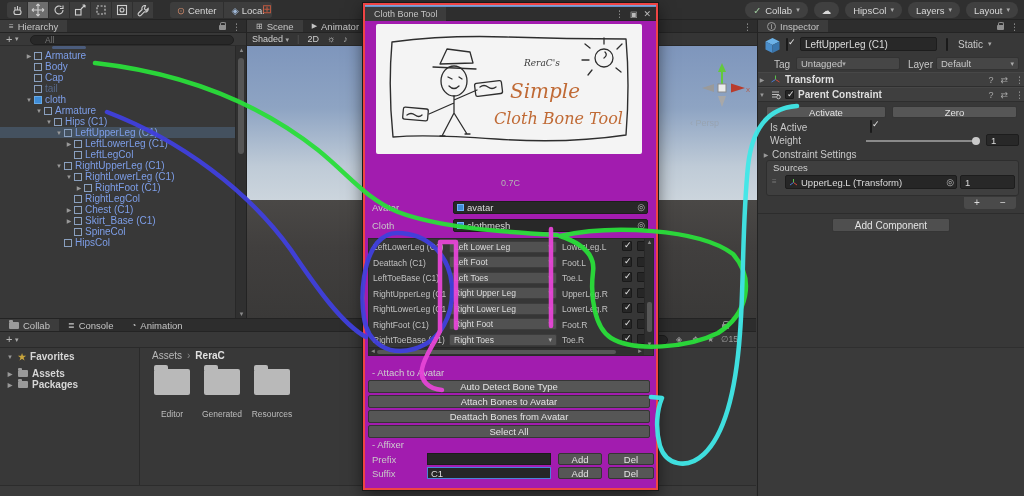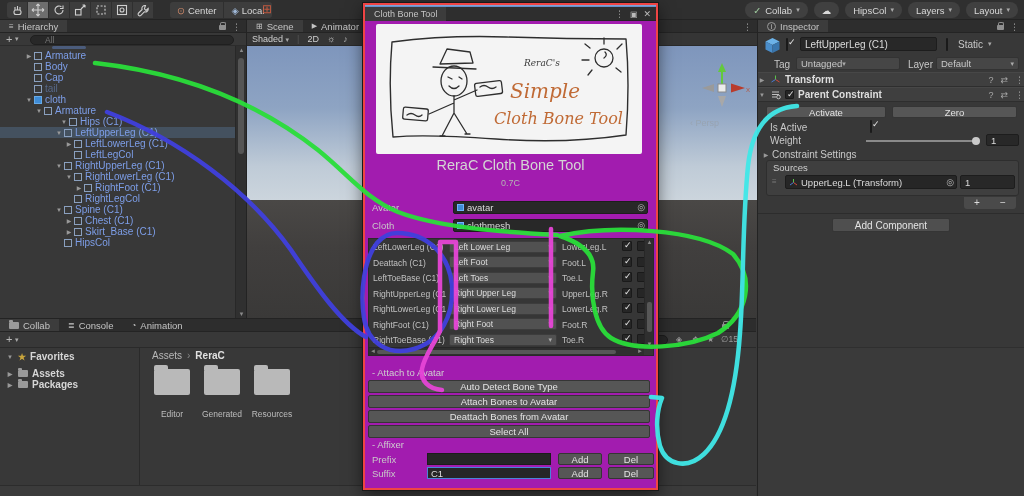--- a/index.html
+++ b/index.html
@@ -51,21 +51,21 @@
   .hrow{height:11px;display:flex;align-items:center;font-size:10px;white-space:nowrap;}
   .hrow[data-selected="true"]{background:#44515f;}
   .harrow{width:10px;text-align:center;font-size:6px;color:#999;flex:none;}
   .hrow[data-arrow="open"]   .harrow::before{content:"▼";}
   .hrow[data-arrow="closed"] .harrow::before{content:"▶";}
   .hcube{width:8px;height:8px;border:1px solid #8aa0bf;margin-right:3px;flex:none;}
   .hrow[data-icon="prefab"] .hcube{background:#3f8cd6;border-color:#66aae8;}
   .hlabel{color:#7d9ee8;}
   .hrow[data-dim="true"] .hlabel{color:#56688a;}
   .hrow[data-indent="2"]{padding-left:24px;} .hrow[data-indent="3"]{padding-left:34px;}
-  .hrow[data-indent="4"]{padding-left:59px;} .hrow[data-indent="5"]{padding-left:54px;}
+  .hrow[data-indent="4"]{padding-left:44px;} .hrow[data-indent="5"]{padding-left:54px;}
   .hrow[data-indent="6"]{padding-left:64px;} .hrow[data-indent="7"]{padding-left:74px;}
   .vscroll{position:absolute;top:26px;right:0;bottom:0;width:11px;background:#303030;border-left:1px solid #282828;}
   .vscroll .thumb{position:absolute;left:2px;top:12px;width:6px;height:96px;background:#555;border-radius:3px;}
   .sarr{position:absolute;left:0;width:11px;text-align:center;font-size:6px;color:#8a8a8a;}
   
   #scene{left:247px;top:20px;width:510px;height:298px;overflow:hidden;}
   #sview{position:absolute;left:0;top:13px;right:0;bottom:0;}
   #sky{position:absolute;left:0;top:0;right:0;height:167px;
        background:linear-gradient(#7b93bb 0%,#8ea4c3 45%,#bfcbd7 80%,#ccd5dd 100%);}
   #ground{position:absolute;left:0;top:167px;right:0;bottom:0;
@@ -320,38 +320,38 @@
         <span class="hcube"></span>
         <span class="hlabel">RightFoot (C1)</span>
       </div>
 
       <div class="hrow" data-indent="6" data-arrow="none">
         <span class="harrow"></span>
         <span class="hcube"></span>
         <span class="hlabel">RightLegCol</span>
       </div>
 
-      <div class="hrow" data-indent="5" data-arrow="open">
-        <span class="harrow"></span>
-        <span class="hcube"></span>
-        <span class="hlabel">Spine (C1)</span>
-      </div>
 
       <div class="hrow" data-indent="6" data-arrow="closed">
         <span class="harrow"></span>
         <span class="hcube"></span>
         <span class="hlabel">Chest (C1)</span>
       </div>
 
       <div class="hrow" data-indent="6" data-arrow="closed">
         <span class="harrow"></span>
         <span class="hcube"></span>
         <span class="hlabel">Skirt_Base (C1)</span>
       </div>
 
+      <div class="hrow" data-indent="6" data-arrow="none">
+        <span class="harrow"></span>
+        <span class="hcube"></span>
+        <span class="hlabel">SpineCol</span>
+      </div>
 
       <div class="hrow" data-indent="5" data-arrow="none">
         <span class="harrow"></span>
         <span class="hcube"></span>
         <span class="hlabel">HipsCol</span>
       </div>
     </div>
   <div class="vscroll">
     <span class="sarr" style="top:1px;">▲</span>
     <div class="thumb"></div>
@@ -587,21 +587,20 @@
         <rect x="99" y="58" width="27" height="13" rx="2" transform="rotate(-7 112 64)"></rect>
         <path d="M104 63 q4 -3 8 0 q4 3 8 0"></path>
         <rect x="27" y="84" width="25" height="12" rx="2" transform="rotate(5 39 90)"></rect>
         <path d="M31 91 q4 -3 8 0 q4 3 7 0"></path>
       </g>
       <text x="148" y="42" font-size="9" font-style="italic" fill="#3a3a3a" font-family="DejaVu Serif, serif">ReraC's</text>
       <text x="134" y="74" font-size="20" font-style="italic" fill="#c06a35" font-family="DejaVu Serif, serif">Simple</text>
       <text x="118" y="100" font-size="16" font-style="italic" fill="#c06a35" font-family="DejaVu Serif, serif">Cloth Bone Tool</text>
     </svg>
   </div>
-  <div id="wtitle">ReraC Cloth Bone Tool</div>
   <div id="wver">0.7C</div>
   <div class="objrow" style="top:196px;">
     <span class="lbl">Avatar</span>
     <div class="objfield">
         <span class="minicube"></span>
         <span>avatar</span>
         <span class="pick">◎</span>
       </div>
   </div>
   <div class="objrow" style="top:214px;">

